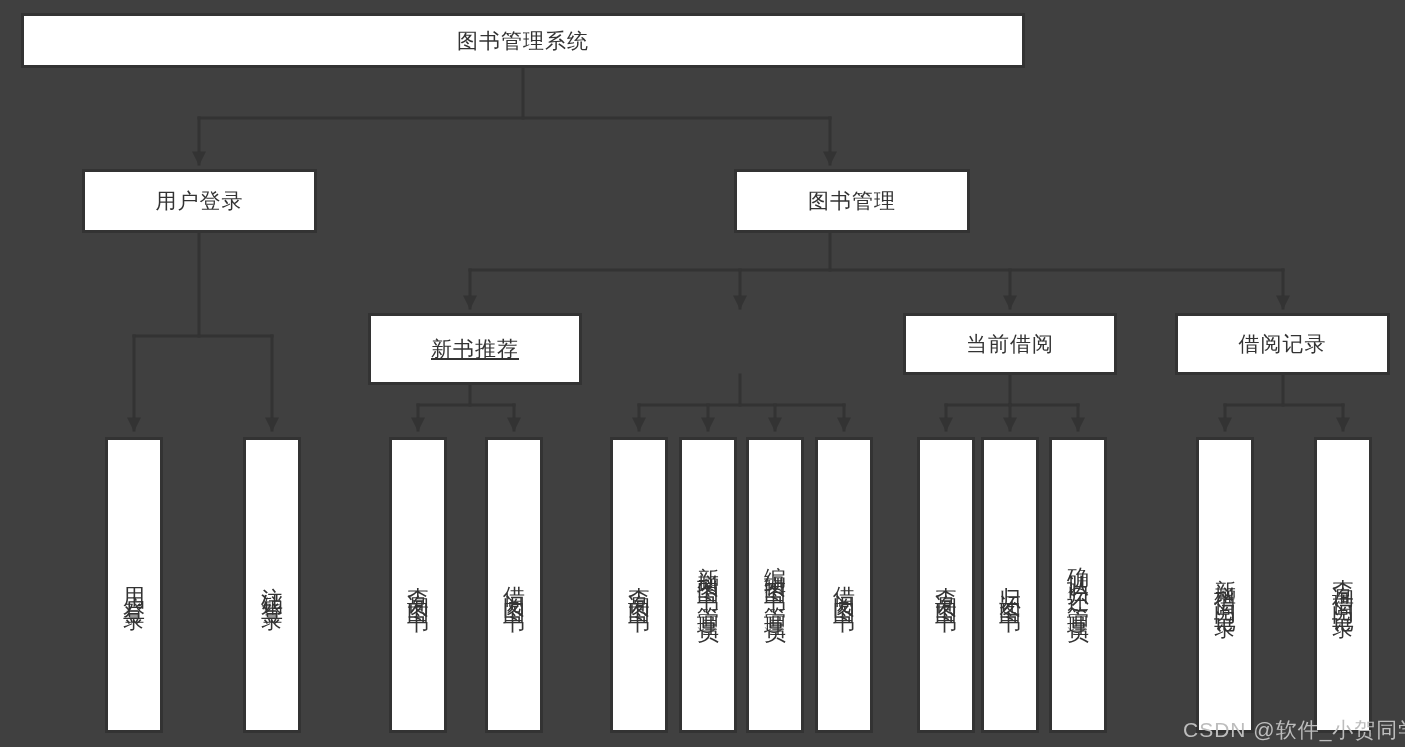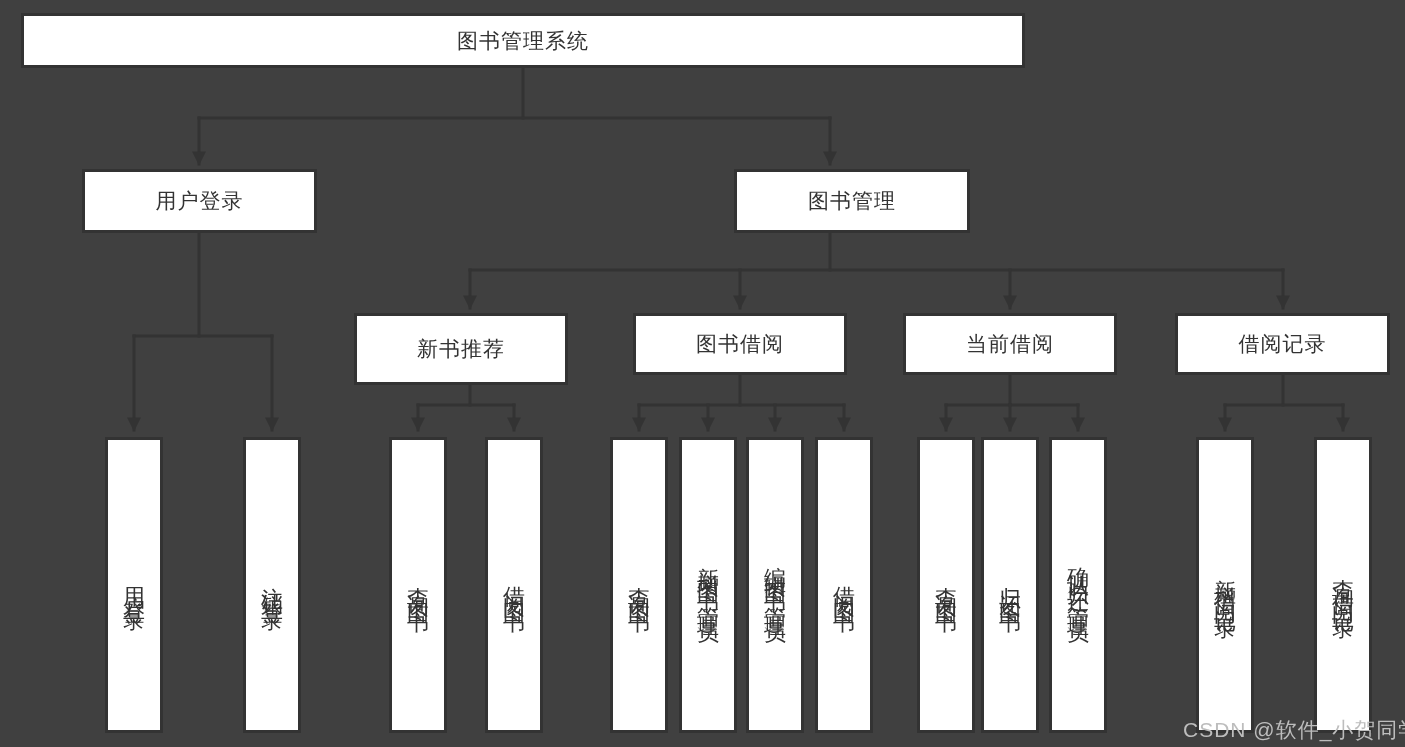--- a/index.html
+++ b/index.html
@@ -110,22 +110,21 @@
       <line x1="1225" y1="405" x2="1225" y2="430" marker-end="url(#arrow)"></line>
       <line x1="1343" y1="405" x2="1343" y2="430" marker-end="url(#arrow)"></line>
     </g>
   </svg>
 
   <div class="node" style="left:21px; top:13px; width:1004px; height:55px;">图书管理系统</div>
 
   <div class="node" style="left:82px; top:169px; width:235px; height:64px;">用户登录</div>
   <div class="node" style="left:712px; top:169px; width:236px; height:64px;margin-left:22px;">图书管理</div>
 
-  <div class="node" style="left:354px; top:313px; width:214px; height:72px;">新书推荐</div>
-  <div class="node" style="left:633px; top:313px; width:214px; height:62px;">图书借阅</div>
+  <div class="node" style="left:368px; top:313px; width:214px; height:72px;text-decoration:underline;">新书推荐</div>
   <div class="node" style="left:903px; top:313px; width:214px; height:62px;text-align:center;">当前借阅</div>
   <div class="node" style="left:1175px; top:313px; width:215px; height:62px;">借阅记录</div>
 
   <div class="node leaf" style="left:105px; top:437px; width:58px; height:296px;">用户登录</div>
   <div class="node leaf" style="left:243px; top:437px; width:58px; height:296px;">注销登录</div>
 
   <div class="node leaf" style="left:389px; top:437px; width:58px; height:296px;">查询图书</div>
   <div class="node leaf" style="left:485px; top:437px; width:58px; height:296px;">借阅图书</div>
 
   <div class="node leaf" style="left:610px; top:437px; width:58px; height:296px;">查询图书</div>

